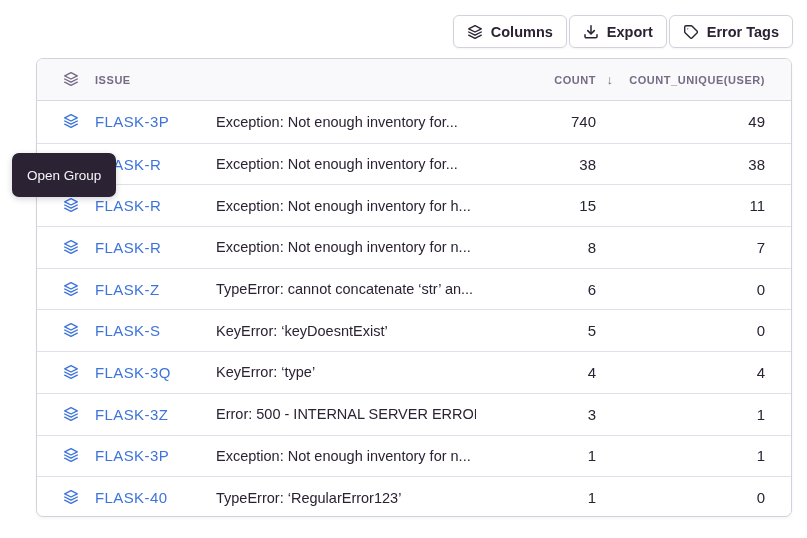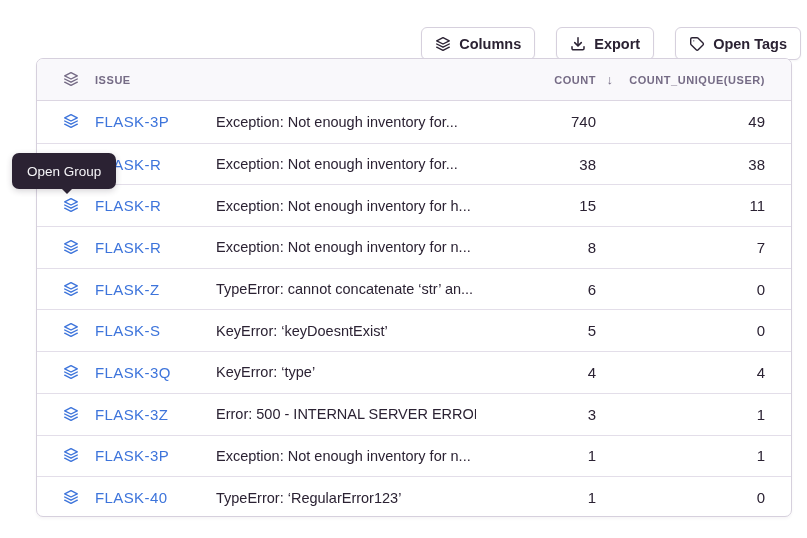--- a/index.html
+++ b/index.html
@@ -9,21 +9,21 @@
   }
   *{box-sizing:border-box;margin:0;padding:0;}
   html,body{width:807px;height:538px;overflow:hidden;}
   body{
     background:var(--page-bg);
     font-family:"Liberation Sans","DejaVu Sans",sans-serif;
     color:var(--body-text);
     position:relative;
   }
   
-  .toolbar{position:absolute;top:15px;right:6px;display:flex;gap:21px;margin-top:12px;}
+  .toolbar{position:absolute;top:15px;right:14px;display:flex;gap:2px;}
   .btn{
     display:flex;align-items:center;gap:8px;height:33px;padding:0 13px;
     background:#fff;border:1px solid var(--border);border-radius:6px;
     font-size:14.5px;font-weight:700;color:var(--body-text);
     box-shadow:0 1px 2px rgba(43,34,51,.05);cursor:pointer;
     font-family:inherit;
   }
   .btn svg{display:block;}
   
   .table{
@@ -55,21 +55,21 @@
     color:var(--link-blue);font-size:15px;letter-spacing:.4px;
     text-decoration:none;white-space:nowrap;cursor:pointer;
   }
   .cell-title{
     font-size:14.5px;color:var(--body-text);white-space:nowrap;
     overflow:hidden;min-width:0;
   }
   .cell-num{font-size:15px;text-align:right;color:var(--body-text);}
   
   .tooltip{
-    position:absolute;left:12px;top:153px;z-index:10;height:36px;
+    position:absolute;left:12px;top:153px;z-index:10;height:44px;
     background:var(--tooltip-bg);border-radius:7px;color:#f6f5f8;
     font-size:13.5px;display:flex;align-items:center;padding:0 15px;
     white-space:nowrap;box-shadow:0 2px 6px rgba(43,34,51,.2);
   }
   .tooltip-arrow{
     position:absolute;left:12px;top:186px;z-index:10;width:0;height:0;
     border-left:8px solid transparent;border-right:8px solid transparent;
     border-top:8px solid var(--tooltip-bg);margin-left:47px;
   }
 </style>
@@ -111,21 +111,21 @@
         </svg>
     </span>
     <span>Export</span>
   </button>
   <button class="btn">
     <span>
       <svg width="16" height="16" viewBox="0 0 16 16" stroke="#2b2233" color="#2b2233">
           <use href="#ic-tag"></use>
         </svg>
     </span>
-    <span>Open Tags</span>
+    <span>Error Tags</span>
   </button>
 </div>
 
 <div class="table">
   <div class="grid-row thead">
     <div class="th">
       <span>
         <svg width="16" height="16" viewBox="0 0 16 16" stroke="#756b85">
             <use href="#ic-layers"></use>
           </svg>

